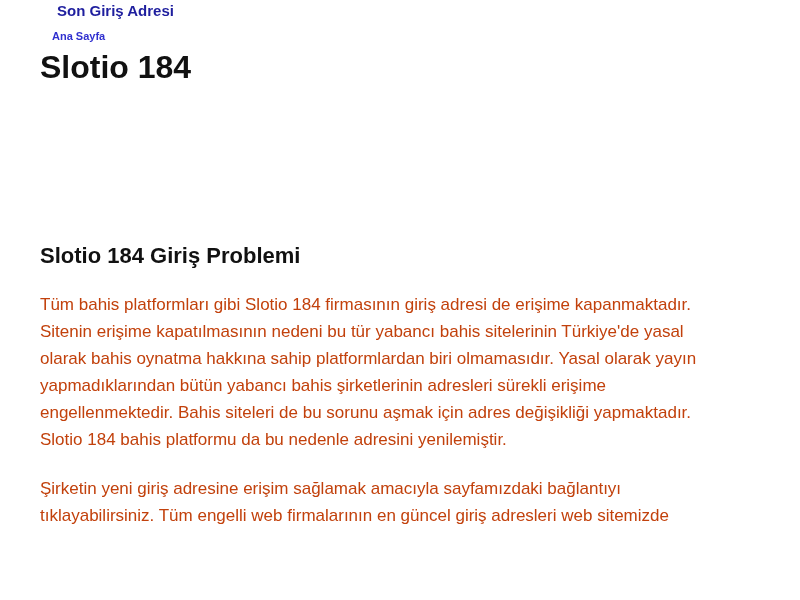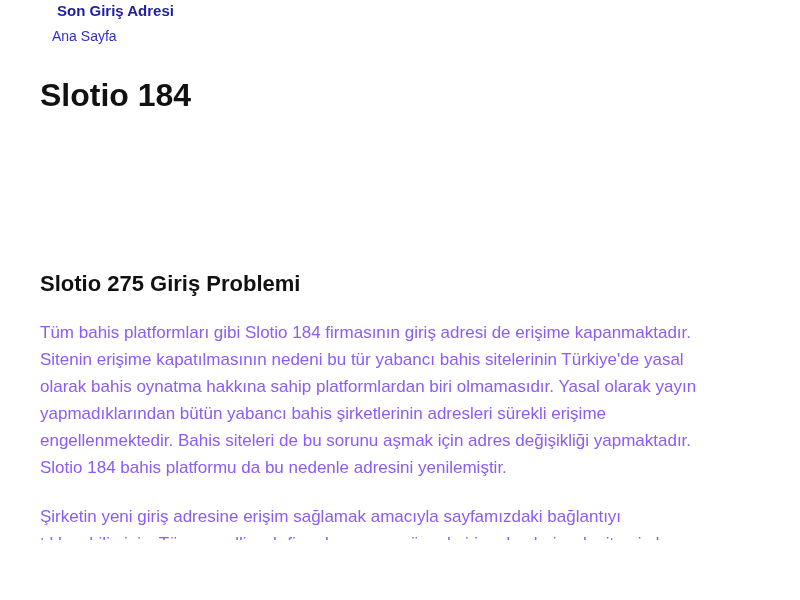--- a/index.html
+++ b/index.html
@@ -28,70 +28,70 @@
   }
   .nav-link.primary {
     margin-left: 57px;
     font-size: 15px;
     font-weight: 700;
     color: #1e1e9e;
   }
   .nav-link.secondary {
     margin-left: 52px;
     margin-top: 9px;
-    font-size: 14px;
-    font-weight: 400;
+    font-size: 11px;
+    font-weight: 700;
     color: #3030cf;
   }
   .category-label {
     margin: 65px 0 0 40px;
     font-size: 12px;
     font-weight: 700;
     letter-spacing: 1.6px;
     color: #1a1a1a;
     text-transform: uppercase;
   }
   h1.page-title {
-    margin: 32px 0 0 40px;
+    margin: 4px 0 0 40px;
     font-size: 32px;
     font-weight: 700;
     line-height: 38px;
     color: #111111;
   }
   h2.section-heading {
     margin: 158px 0 0 40px;
     font-size: 22px;
     font-weight: 700;
     line-height: 24px;
     color: #111111;
   }
   p.body-paragraph {
     margin: 23px 0 0 40px;
     width: 668px;
     font-size: 17px;
     line-height: 27px;
-    color: #8b5cf6;
+    color: #c2410c;
   }
   p.body-paragraph + p.body-paragraph {
     margin-top: 22px;
   }
 </style>
 </head>
 <body>
 
 <div class="page">
 
   <nav class="top-nav">
     <a class="nav-link primary">Son Giriş Adresi</a>
     <a class="nav-link secondary">Ana Sayfa</a>
   </nav>
 
   <header>
     <h1 class="page-title">Slotio 184</h1>
   </header>
 
   <main>
-    <h2 class="section-heading">Slotio 275 Giriş Problemi</h2>
+    <h2 class="section-heading">Slotio 184 Giriş Problemi</h2>
     <p class="body-paragraph">Tüm bahis platformları gibi Slotio 184 firmasının giriş adresi de erişime kapanmaktadır. Sitenin erişime kapatılmasının nedeni bu tür yabancı bahis sitelerinin Türkiye'de yasal olarak bahis oynatma hakkına sahip platformlardan biri olmamasıdır. Yasal olarak yayın yapmadıklarından bütün yabancı bahis şirketlerinin adresleri sürekli erişime engellenmektedir. Bahis siteleri de bu sorunu aşmak için adres değişikliği yapmaktadır. Slotio 184 bahis platformu da bu nedenle adresini yenilemiştir.</p>
     <p class="body-paragraph">Şirketin yeni giriş adresine erişim sağlamak amacıyla sayfamızdaki bağlantıyı tıklayabilirsiniz. Tüm engelli web firmalarının en güncel giriş adresleri web sitemizde</p>
   </main>
 
 </div>
 
 </body></html>

